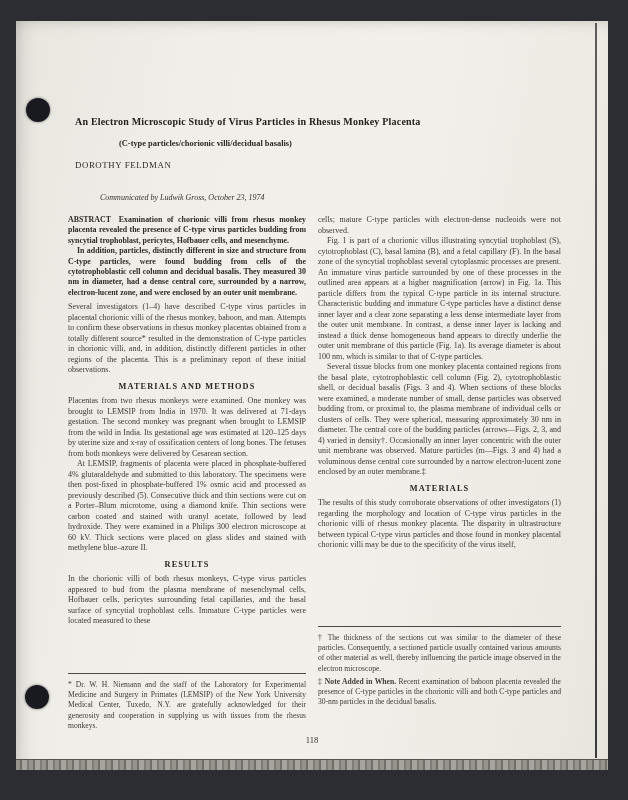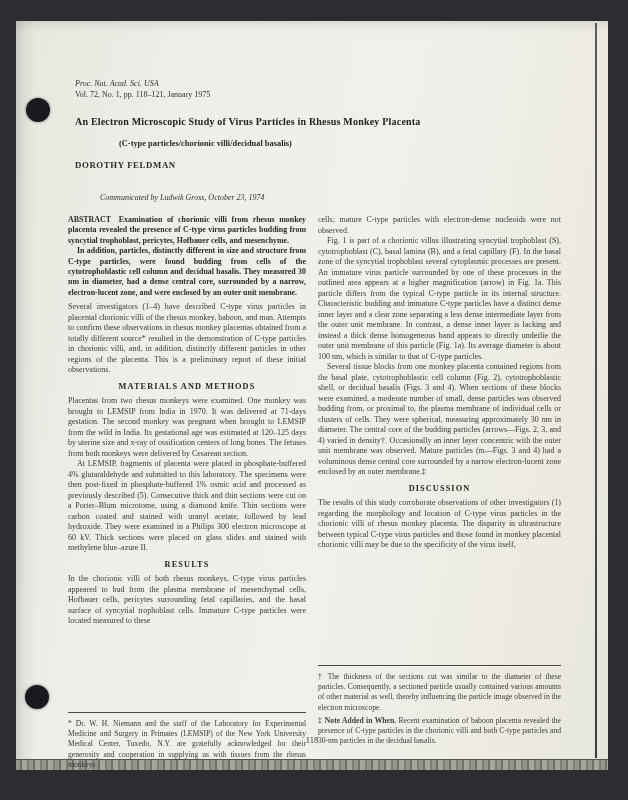--- a/index.html
+++ b/index.html
@@ -30,53 +30,49 @@
   .hole.h1{left:10px;top:77px;}
   .hole.h2{left:9px;top:664px;}
 
   .journal-ref{position:absolute;left:59px;top:57px;font-size:8px;line-height:11px;color:#33322f;}
   .journal-ref .it{font-style:italic;}
   .title{
     position:absolute;left:59px;top:95px;width:520px;
     font-size:10px;font-weight:bold;color:#23221f;letter-spacing:.2px;
   }
   .subtitle{position:absolute;left:73px;top:118px;font-size:8.4px;font-weight:bold;color:#2a2926;padding-left:30px;}
-  .author{position:absolute;left:59px;top:139px;font-size:8.8px;color:#2e2d2a;letter-spacing:.6px;font-weight:bold;}
+  .author{position:absolute;left:59px;top:139px;font-size:8.8px;color:#2e2d2a;letter-spacing:.6px;}
   .affiliation{position:absolute;left:59px;top:157px;font-size:7.6px;color:#3a3935;}
   .communicated{position:absolute;left:59px;top:172px;font-size:8px;font-style:italic;color:#34332f;margin-left:25px;}
 
   .col{position:absolute;top:194px;font-size:8px;line-height:10.5px;color:#3b3a36;text-align:justify;}
   .col-left{left:52px;width:238px;height:462px;overflow:hidden;}
   .col-right{left:302px;width:243px;height:408px;overflow:hidden;}
   .col p{margin:0;}
   .abstract{font-weight:bold;font-size:7.9px;line-height:10.4px;color:#2c2b28;}
   .ind{text-indent:9px;}
   .sec-heading{
     text-align:center;font-weight:bold;font-size:8.3px;letter-spacing:1.1px;
     color:#26251f;margin:6px 0 4px 0;
   }
-  .fnblock{position:absolute;font-size:7.6px;line-height:10.2px;color:#3c3b37;text-align:justify;margin-top:39px;}
+  .fnblock{position:absolute;font-size:7.6px;line-height:10.2px;color:#3c3b37;text-align:justify;}
   .fn-left{left:52px;width:238px;top:652px;}
   .fn-right{left:302px;width:243px;top:605px;}
   .fnrule{border:none;border-top:1px solid #4a4945;margin:0 0 6px 0;width:100%;}
   .fn{margin:0 0 3px 0;}
   .fn .b{font-weight:bold;}
   .page-number{position:absolute;left:0;right:0;top:714px;text-align:center;font-size:8.6px;color:#33322e;}
 </style>
 </head>
 <body>
 
 <div class="paper">
   <span class="page-edge-line"></span>
   <span class="bottom-strip"></span>
 
-  <div class="journal-ref">
-    <div class="it">Proc. Nat. Acad. Sci. USA</div>
-    <div>Vol. 72, No. 1, pp. 118–121, January 1975</div>
-  </div>
 
   <div class="title">An Electron Microscopic Study of Virus Particles in Rhesus Monkey Placenta</div>
   <div class="subtitle">(C-type particles/chorionic villi/decidual basalis)</div>
   <div class="author">DOROTHY FELDMAN</div>
   <div class="communicated">Communicated by Ludwik Gross, October 23, 1974</div>
 
   <div class="col col-left">
     <p class="abstract">ABSTRACT Examination of chorionic villi from rhesus monkey placenta revealed the presence of C-type virus particles budding from syncytial trophoblast, pericytes, Hofbauer cells, and mesenchyme.</p>
     <p class="abstract ind">In addition, particles, distinctly different in size and structure from C-type particles, were found budding from cells of the cytotrophoblastic cell column and decidual basalis. They measured 30 nm in diameter, had a dense central core, surrounded by a narrow, electron-lucent zone, and were enclosed by an outer unit membrane.</p>
     <p style="margin-top:4px;">Several investigators (1–4) have described C-type virus particles in placental chorionic villi of the rhesus monkey, baboon, and man. Attempts to confirm these observations in rhesus monkey placentas obtained from a totally different source* resulted in the demonstration of C-type particles in chorionic villi, and, in addition, distinctly different particles in other regions of the placenta. This is a preliminary report of these initial observations.</p>
@@ -89,21 +85,21 @@
 
   <div class="fnblock fn-left">
     <hr class="fnrule">
     <p class="fn">* Dr. W. H. Niemann and the staff of the Laboratory for Experimental Medicine and Surgery in Primates (LEMSIP) of the New York University Medical Center, Tuxedo, N.Y. are gratefully acknowledged for their generosity and cooperation in supplying us with tissues from the rhesus monkeys.</p>
   </div>
 
   <div class="col col-right">
     <p>cells; mature C-type particles with electron-dense nucleoids were not observed.</p>
     <p class="ind">Fig. 1 is part of a chorionic villus illustrating syncytial trophoblast (S), cytotrophoblast (C), basal lamina (B), and a fetal capillary (F). In the basal zone of the syncytial trophoblast several cytoplasmic processes are present. An immature virus particle surrounded by one of these processes in the outlined area appears at a higher magnification (arrow) in Fig. 1a. This particle differs from the typical C-type particle in its internal structure. Characteristic budding and immature C-type particles have a distinct dense inner layer and a clear zone separating a less dense intermediate layer from the outer unit membrane. In contrast, a dense inner layer is lacking and instead a thick dense homogeneous band appears to directly underlie the outer unit membrane of this particle (Fig. 1a). Its average diameter is about 100 nm, which is similar to that of C-type particles.</p>
     <p class="ind">Several tissue blocks from one monkey placenta contained regions from the basal plate, cytotrophoblastic cell column (Fig. 2), cytotrophoblastic shell, or decidual basalis (Figs. 3 and 4). When sections of these blocks were examined, a moderate number of small, dense particles was observed budding from, or proximal to, the plasma membrane of individual cells or clusters of cells. They were spherical, measuring approximately 30 nm in diameter. The central core of the budding particles (arrows—Figs. 2, 3, and 4) varied in density†. Occasionally an inner layer concentric with the outer unit membrane was observed. Mature particles (m—Figs. 3 and 4) had a voluminous dense central core surrounded by a narrow electron-lucent zone enclosed by an outer membrane.‡</p>
-    <div class="sec-heading">DISCUSSION</div>
+    <div class="sec-heading">MATERIALS</div>
     <p>The results of this study corroborate observations of other investigators (1) regarding the morphology and location of C-type virus particles in the chorionic villi of rhesus monkey placenta. The disparity in ultrastructure between typical C-type virus particles and those found in monkey placental chorionic villi may be due to the specificity of the virus itself,</p>
   </div>
 
   <div class="fnblock fn-right">
     <hr class="fnrule">
     <p class="fn">† The thickness of the sections cut was similar to the diameter of these particles. Consequently, a sectioned particle usually contained various amounts of other material as well, thereby influencing the particle image observed in the electron microscope.</p>
     <p class="fn"><span>‡ </span><span class="b">Note Added in When.</span><span> Recent examination of baboon placenta revealed the presence of C-type particles in the chorionic villi and both C-type particles and 30-nm particles in the decidual basalis.</span></p>
   </div>
 
   <div class="page-number">118</div>

